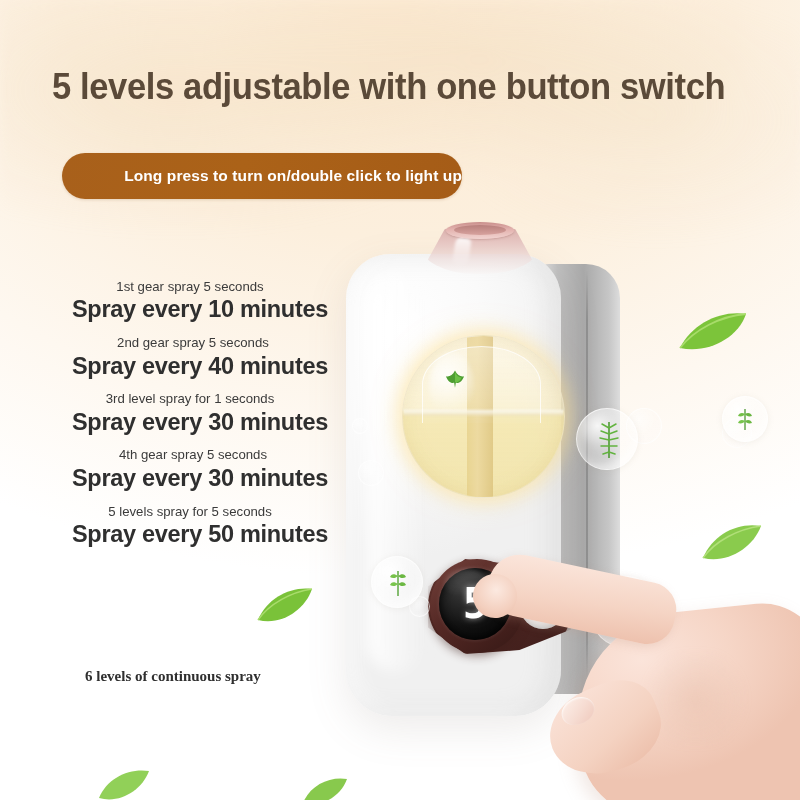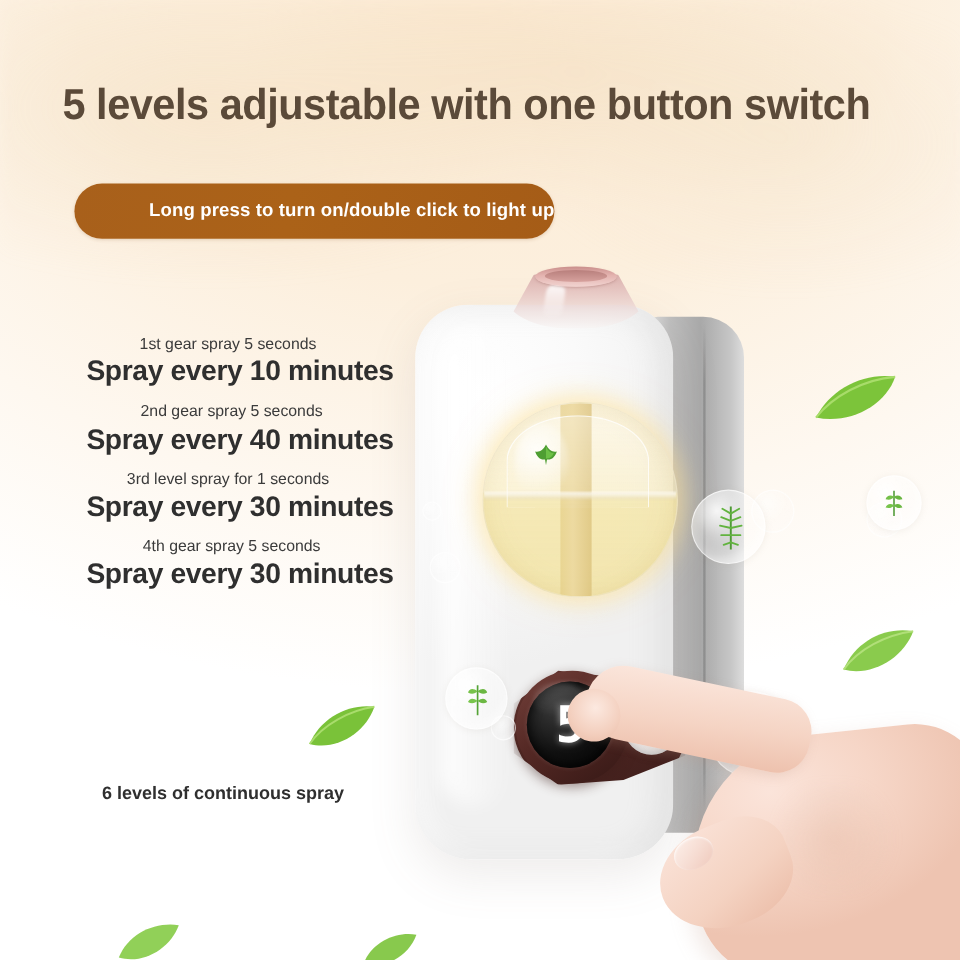--- a/index.html
+++ b/index.html
@@ -61,23 +61,23 @@
     font-family:"Liberation Sans Narrow","Liberation Sans",sans-serif;
     font-weight:500;
   }
   .feature .gear.wide { width:240px; margin-left:0; text-align:center; padding-left:2px; }
   .feature .interval {
     font-size:23.5px; color:#2F2F2F; font-weight:bold; letter-spacing:-.3px;
     font-family:"Liberation Sans Narrow","Liberation Sans",sans-serif;
     white-space:nowrap; line-height:1.18;
   }
   #feature-final {
-    position:absolute; left:85px; top:653px;
+    position:absolute; left:85px; top:668px;
     font-size:15px; font-weight:bold; color:#2F2F2F;
-    font-family:Liberation Sans, sans-serif;
+    font-family:Liberation Serif, serif;
     white-space:nowrap;
   }
 
   
   #device { position:absolute; left:318px; top:212px; width:360px; height:545px; }
 
   .dev-side {
     position:absolute; left:222px; top:52px; width:80px; height:430px;
     background:linear-gradient(90deg,#E2E2E2 0%,#BFBFBF 22%,#A9A9A9 55%,#C6C6C6 86%,#DDDDDD 100%);
     border-radius:8px 34px 30px 10px;
@@ -304,20 +304,24 @@
     <div class="feature">
       <div class="gear">3rd level spray for 1 seconds</div>
       <div class="interval">Spray every 30 minutes</div>
     </div>
 
     <div class="feature">
       <div class="gear wide">4th gear spray 5 seconds</div>
       <div class="interval">Spray every 30 minutes</div>
     </div>
 
+    <div class="feature">
+      <div class="gear">5 levels spray for 5 seconds</div>
+      <div class="interval">Spray every 50 minutes</div>
+    </div>
 
   </div>
 
   <div id="feature-final">6 levels of continuous spray</div>
 
   <div id="device">
 
     <div class="dev-side"></div>
     <div class="dev-side-seam"></div>
 

